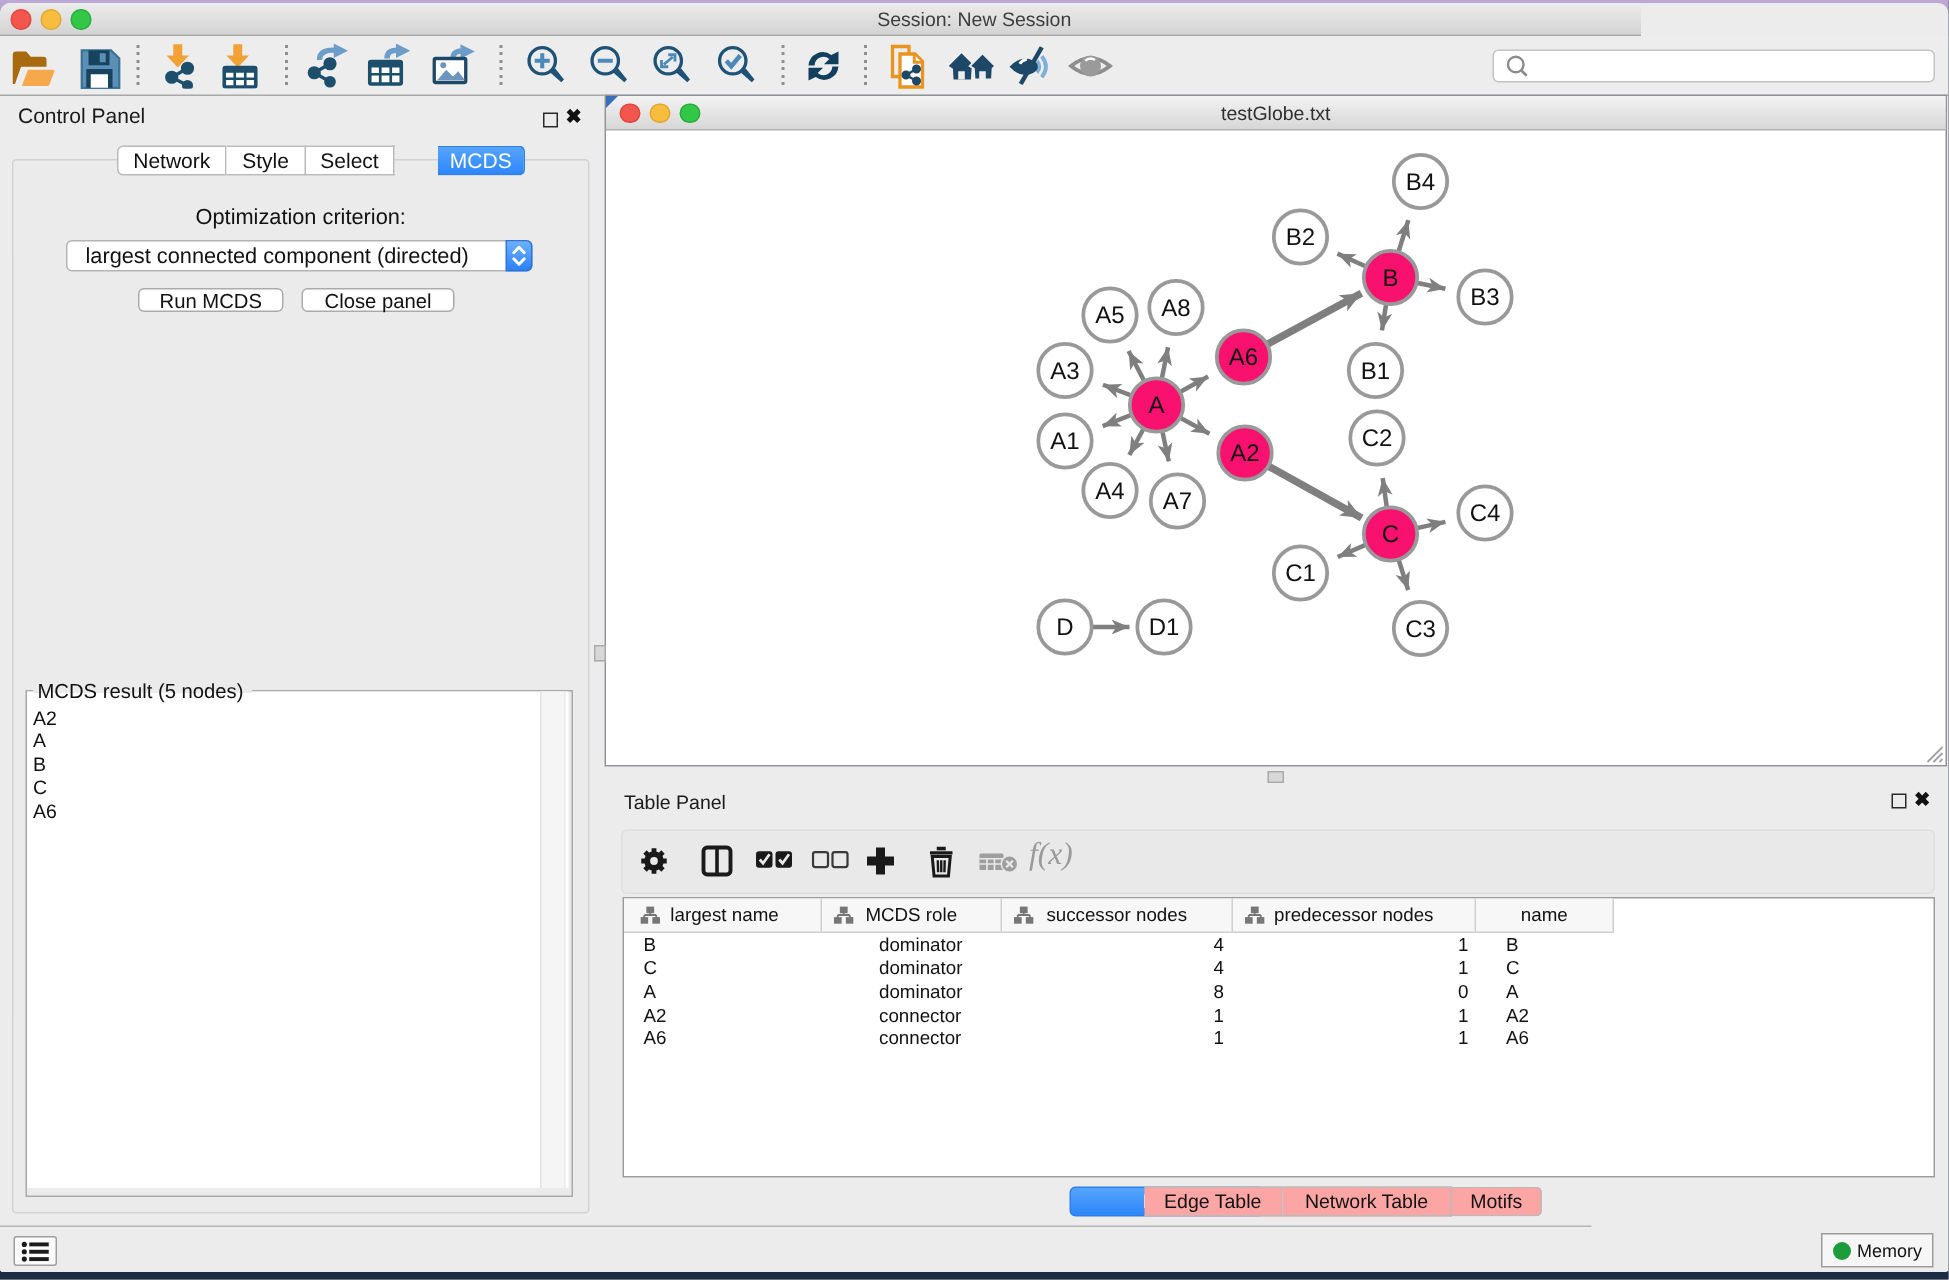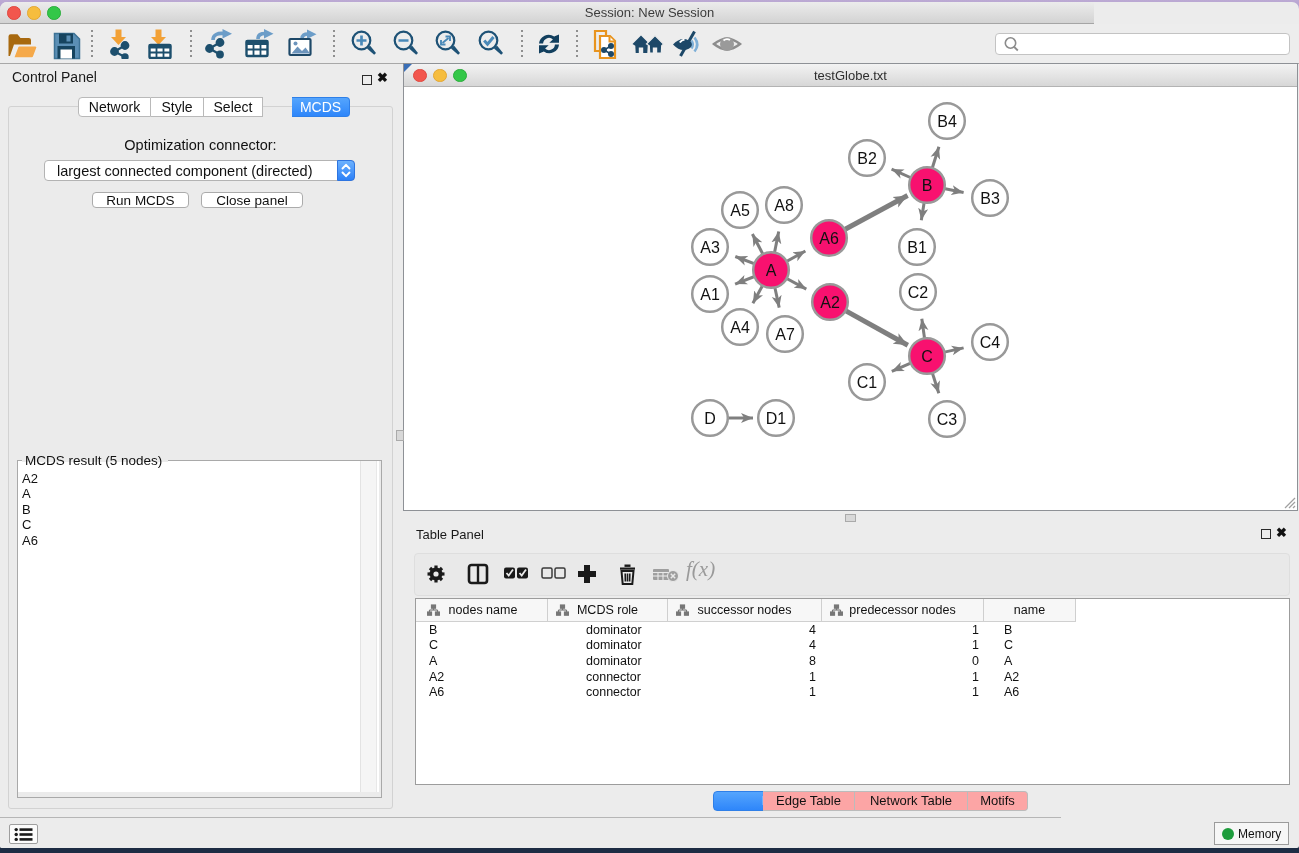--- a/index.html
+++ b/index.html
@@ -207,21 +207,21 @@
   <div id="cp-title">Control Panel</div>
   <div class="winbtn-sq" style="left:362px;top:73px;"></div>
   <div class="winbtn-x" style="left:377px;top:70px;">✖</div>
   <div id="cp-panel"></div>
   <div class="tabrow" style="left:78px;top:95px;">
     <div class="tab first" style="width:71px;">Network</div>
     <div class="tab" style="width:52px;">Style</div>
     <div class="tab" style="width:58px;">Select</div>
     <div class="tab last sel" style="width:57px;">MCDS</div>
   </div>
-  <div id="optlabel">Optimization connector:</div>
+  <div id="optlabel">Optimization criterion:</div>
   <div id="combo">
     <div class="txt">largest connected component (directed)</div>
     <div class="spin">
         <svg width="14" height="17" style="position:absolute;left:1px;top:1px;" viewBox="0 0 14 17">
           <path d="M3.5 6.5 L7 2.8 L10.5 6.5" fill="none" stroke="#fff" stroke-width="1.9" stroke-linecap="round" stroke-linejoin="round"></path>
           <path d="M3.5 10.5 L7 14.2 L10.5 10.5" fill="none" stroke="#fff" stroke-width="1.9" stroke-linecap="round" stroke-linejoin="round"></path>
         </svg>
       </div>
   </div>
   <div class="btn" style="left:92px;top:190px;width:95px;">Run MCDS</div>
@@ -397,21 +397,21 @@
             <g fill="none" stroke="#777" stroke-width="1.2">
               <rect x="4.5" y="1" width="4" height="3.2" fill="#777"></rect>
               <line x1="6.5" y1="4" x2="6.5" y2="6"></line>
               <line x1="2.5" y1="6" x2="10.5" y2="6"></line>
               <line x1="2.5" y1="6" x2="2.5" y2="8"></line>
               <line x1="10.5" y1="6" x2="10.5" y2="8"></line>
               <rect x="0.5" y="8" width="4" height="3.2" fill="#777"></rect>
               <rect x="8.5" y="8" width="4" height="3.2" fill="#777"></rect>
             </g>
           </svg>
-          <div class="t">nodes name</div>
+          <div class="t">largest name</div>
         </div>
 <div class="hcell" style="left:132px;width:119px;">
           <svg class="hicon" width="13" height="12" viewBox="0 0 13 12">
             <g fill="none" stroke="#777" stroke-width="1.2">
               <rect x="4.5" y="1" width="4" height="3.2" fill="#777"></rect>
               <line x1="6.5" y1="4" x2="6.5" y2="6"></line>
               <line x1="2.5" y1="6" x2="10.5" y2="6"></line>
               <line x1="2.5" y1="6" x2="2.5" y2="8"></line>
               <line x1="10.5" y1="6" x2="10.5" y2="8"></line>
               <rect x="0.5" y="8" width="4" height="3.2" fill="#777"></rect>

